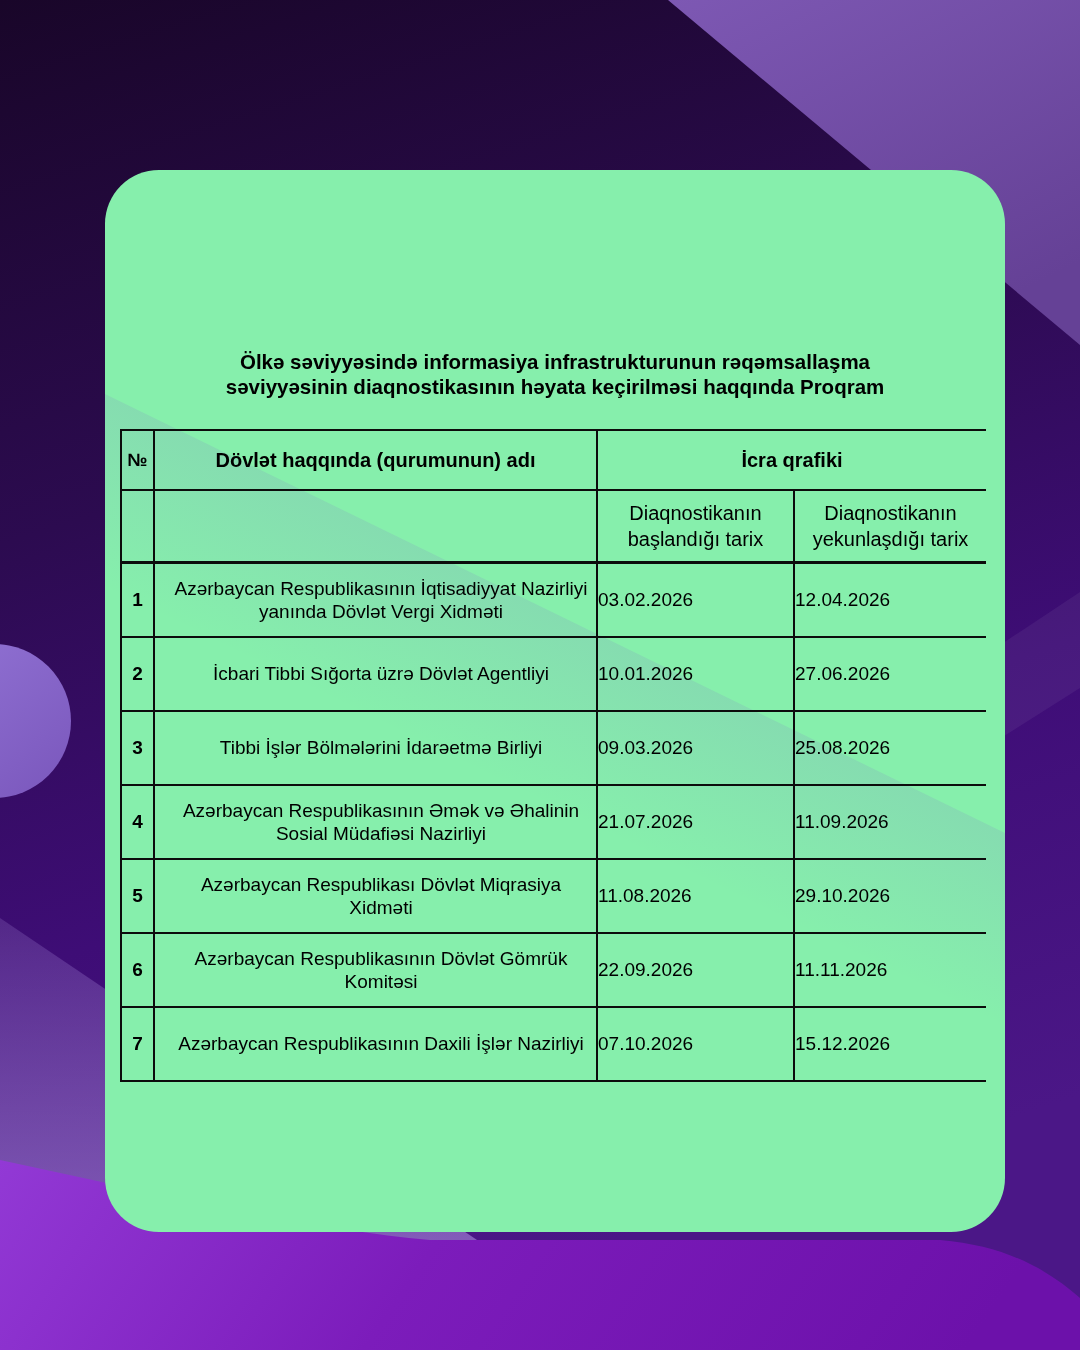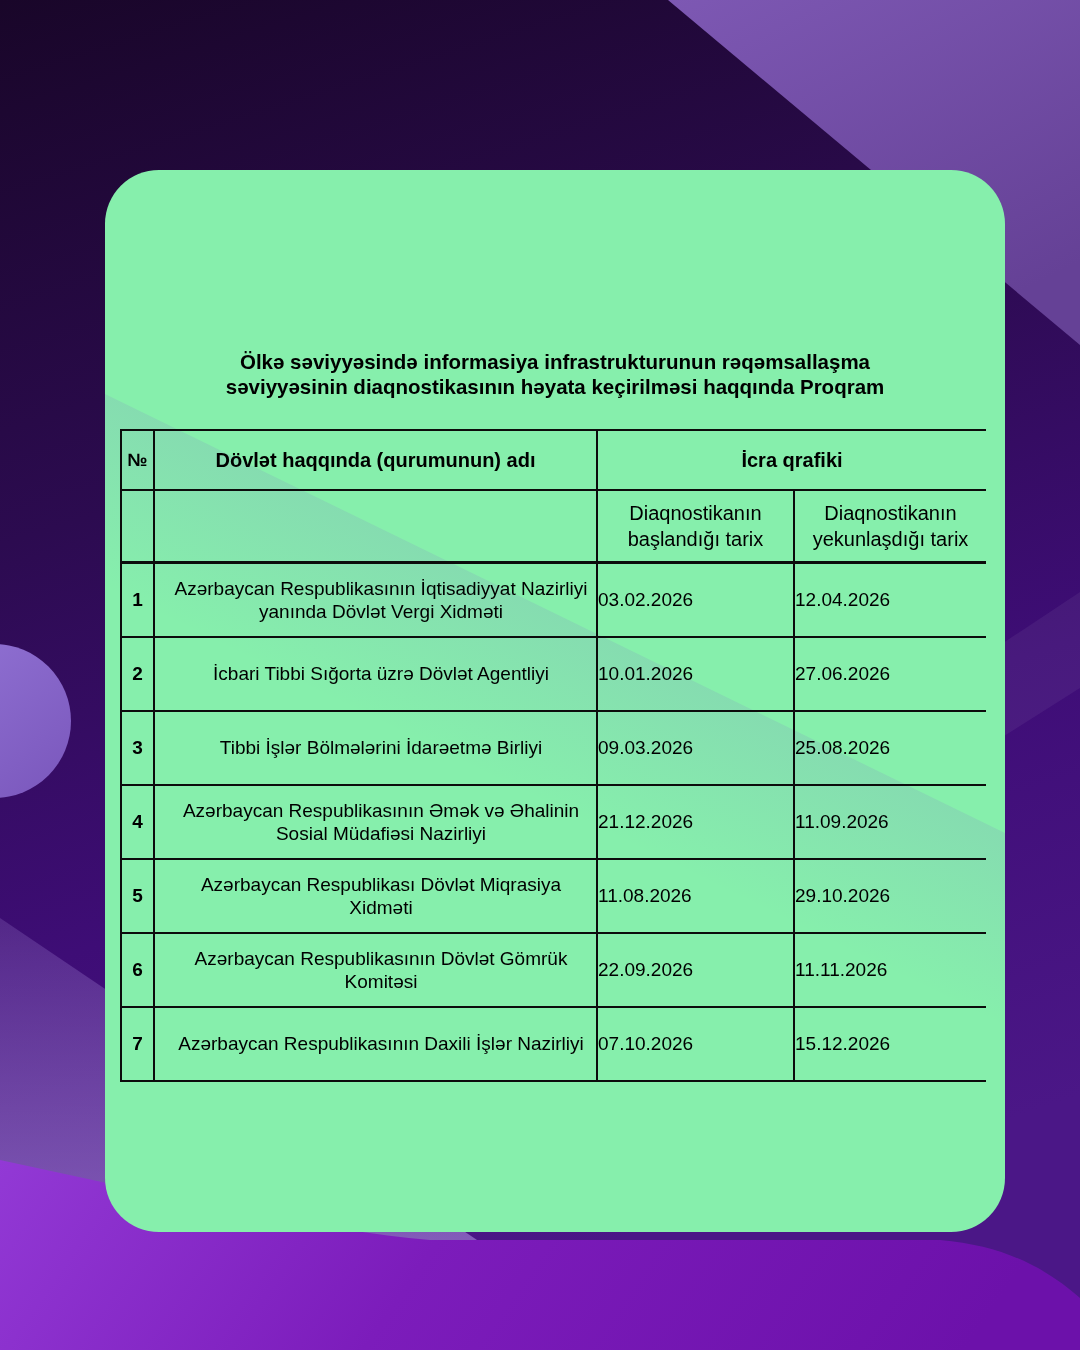--- a/index.html
+++ b/index.html
@@ -126,21 +126,21 @@
         </tr>
         <tr class="data-row">
           <td class="cell-no">3</td>
           <td class="cell-name">Tibbi İşlər Bölmələrini İdarəetmə Birliyi</td>
           <td class="cell-date">09.03.2026</td>
           <td class="cell-date">25.08.2026</td>
         </tr>
         <tr class="data-row">
           <td class="cell-no">4</td>
           <td class="cell-name">Azərbaycan Respublikasının Əmək və Əhalinin Sosial Müdafiəsi Nazirliyi</td>
-          <td class="cell-date">21.12.2026</td>
+          <td class="cell-date">21.07.2026</td>
           <td class="cell-date">11.09.2026</td>
         </tr>
         <tr class="data-row">
           <td class="cell-no">5</td>
           <td class="cell-name">Azərbaycan Respublikası Dövlət Miqrasiya Xidməti</td>
           <td class="cell-date">11.08.2026</td>
           <td class="cell-date">29.10.2026</td>
         </tr>
         <tr class="data-row">
           <td class="cell-no">6</td>

